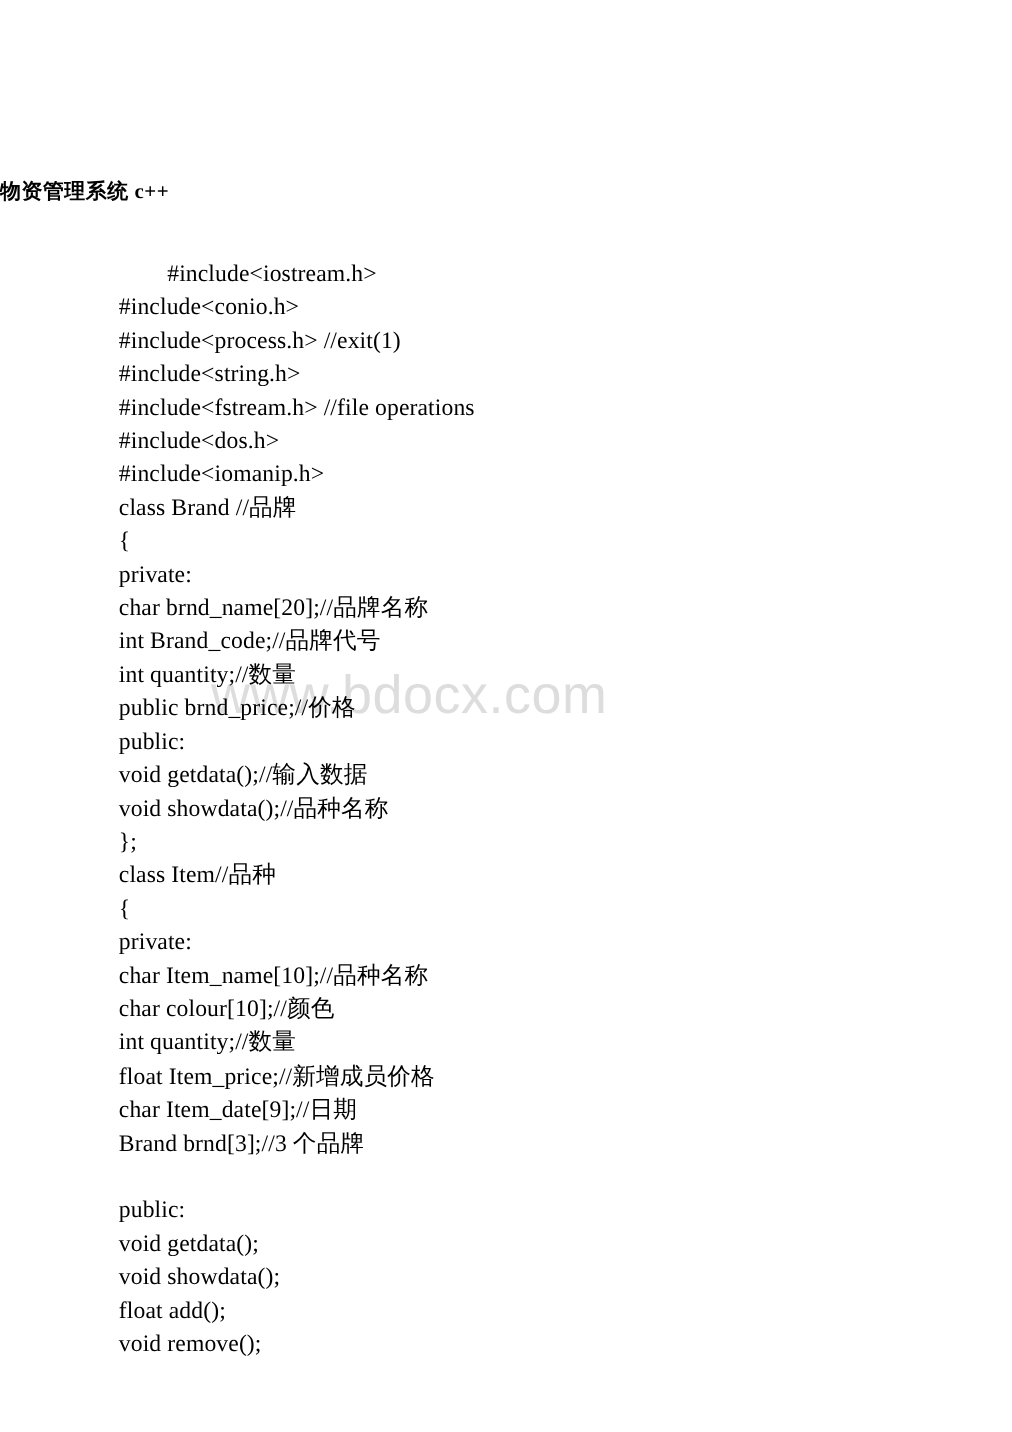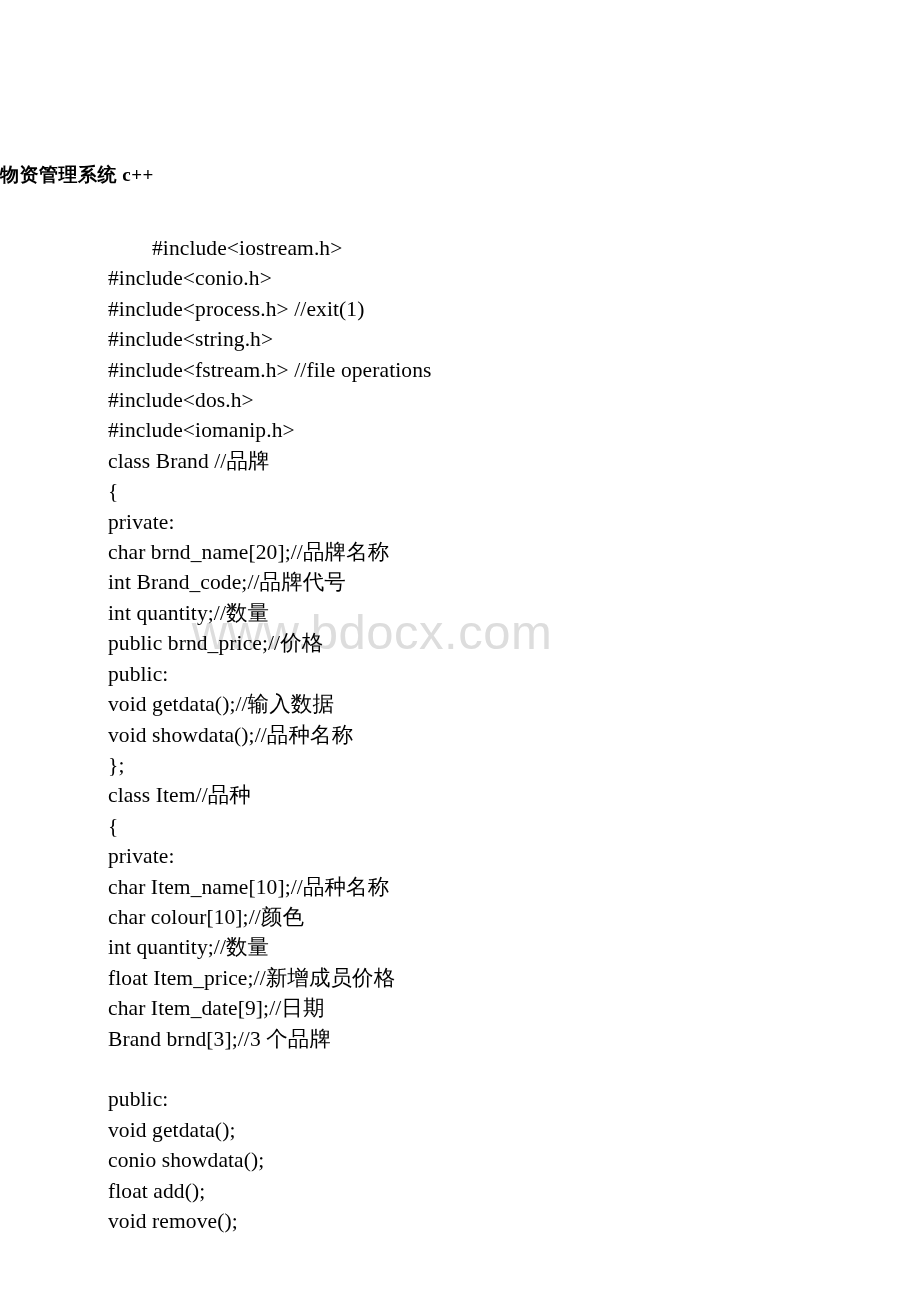--- a/index.html
+++ b/index.html
@@ -115,18 +115,18 @@
       <div class="code-line">private:</div>
       <div class="code-line">char Item_name[10];//品种名称</div>
       <div class="code-line">char colour[10];//颜色</div>
       <div class="code-line">int quantity;//数量</div>
       <div class="code-line">float Item_price;//新增成员价格</div>
       <div class="code-line">char Item_date[9];//日期</div>
       <div class="code-line">Brand brnd[3];//3 个品牌</div>
       <div class="code-line blank"></div>
       <div class="code-line">public:</div>
       <div class="code-line">void getdata();</div>
-      <div class="code-line">conio showdata();</div>
+      <div class="code-line">void showdata();</div>
       <div class="code-line">float add();</div>
       <div class="code-line">void remove();</div>
     </div>
 
 </div>
 
 </body></html>

